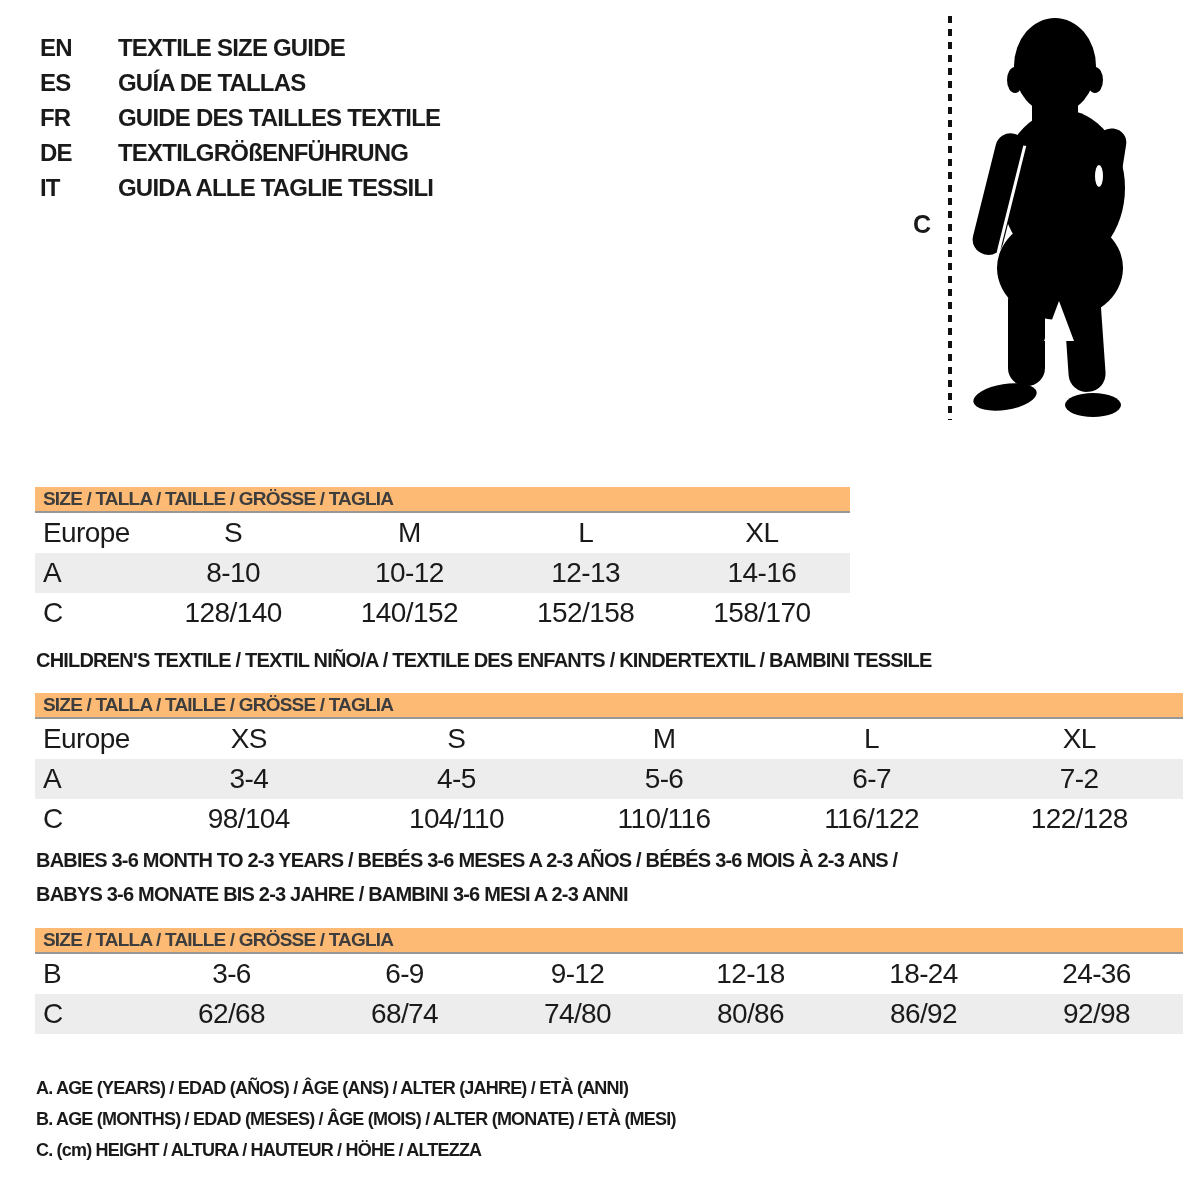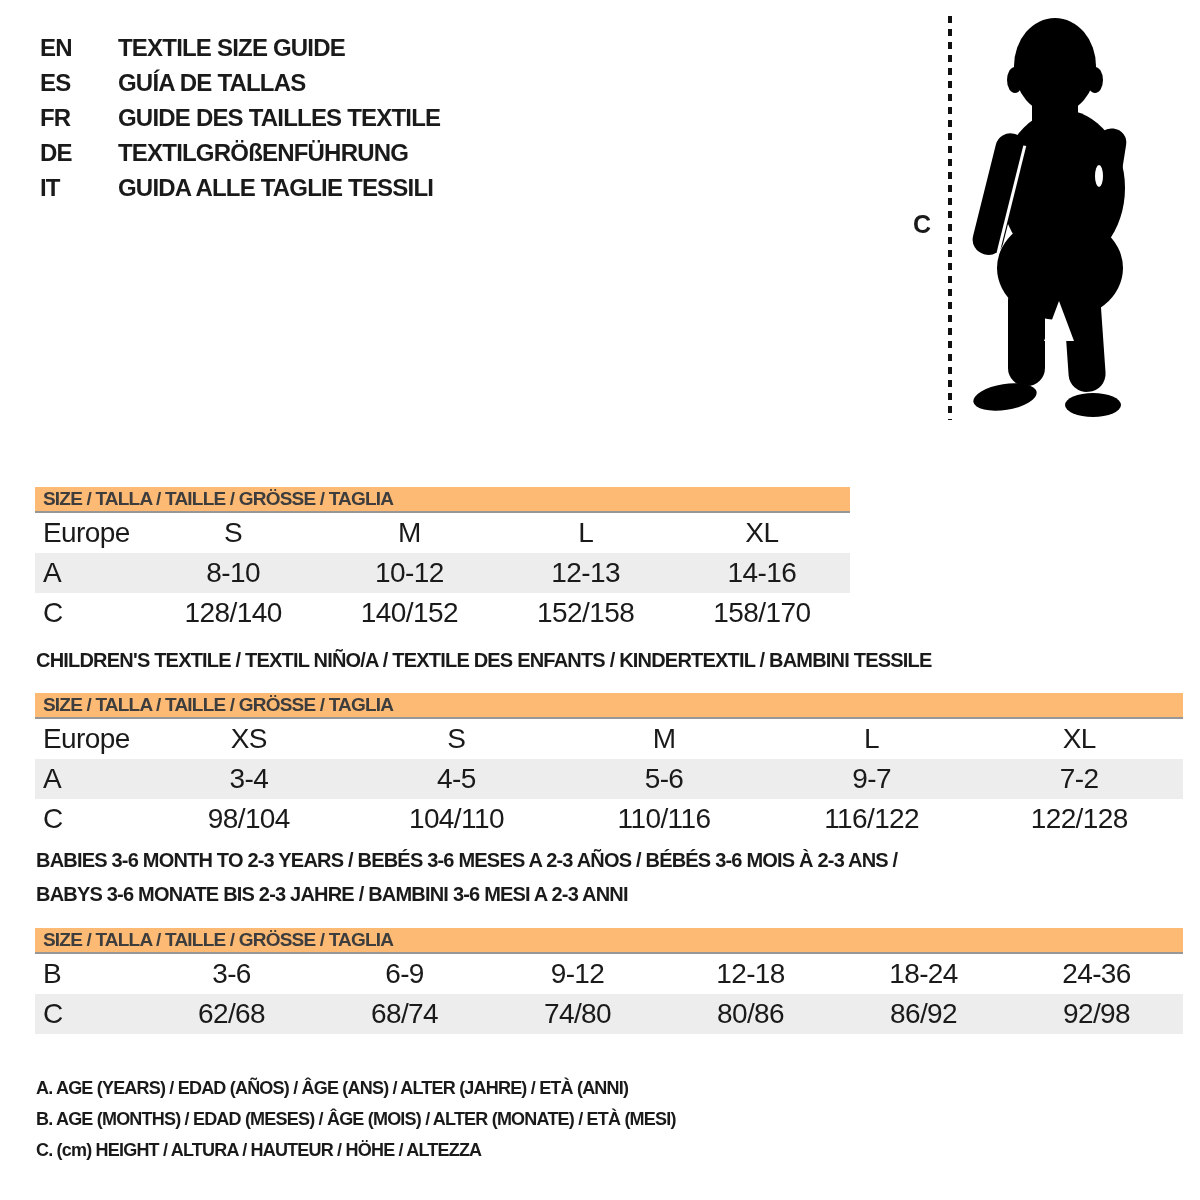--- a/index.html
+++ b/index.html
@@ -132,21 +132,21 @@
           <span class="tcell">S</span>
           <span class="tcell">M</span>
           <span class="tcell">L</span>
           <span class="tcell">XL</span>
         </div>
         <div class="trow shaded" style="grid-template-columns: 110px repeat(5, 1fr);">
           <span class="tlabel">A</span>
           <span class="tcell">3-4</span>
           <span class="tcell">4-5</span>
           <span class="tcell">5-6</span>
-          <span class="tcell">9-7</span>
+          <span class="tcell">6-7</span>
           <span class="tcell">7-2</span>
         </div>
         <div class="trow" style="grid-template-columns: 110px repeat(5, 1fr);">
           <span class="tlabel">C</span>
           <span class="tcell">98/104</span>
           <span class="tcell">104/110</span>
           <span class="tcell">110/116</span>
           <span class="tcell">116/122</span>
           <span class="tcell">122/128</span>
         </div>

